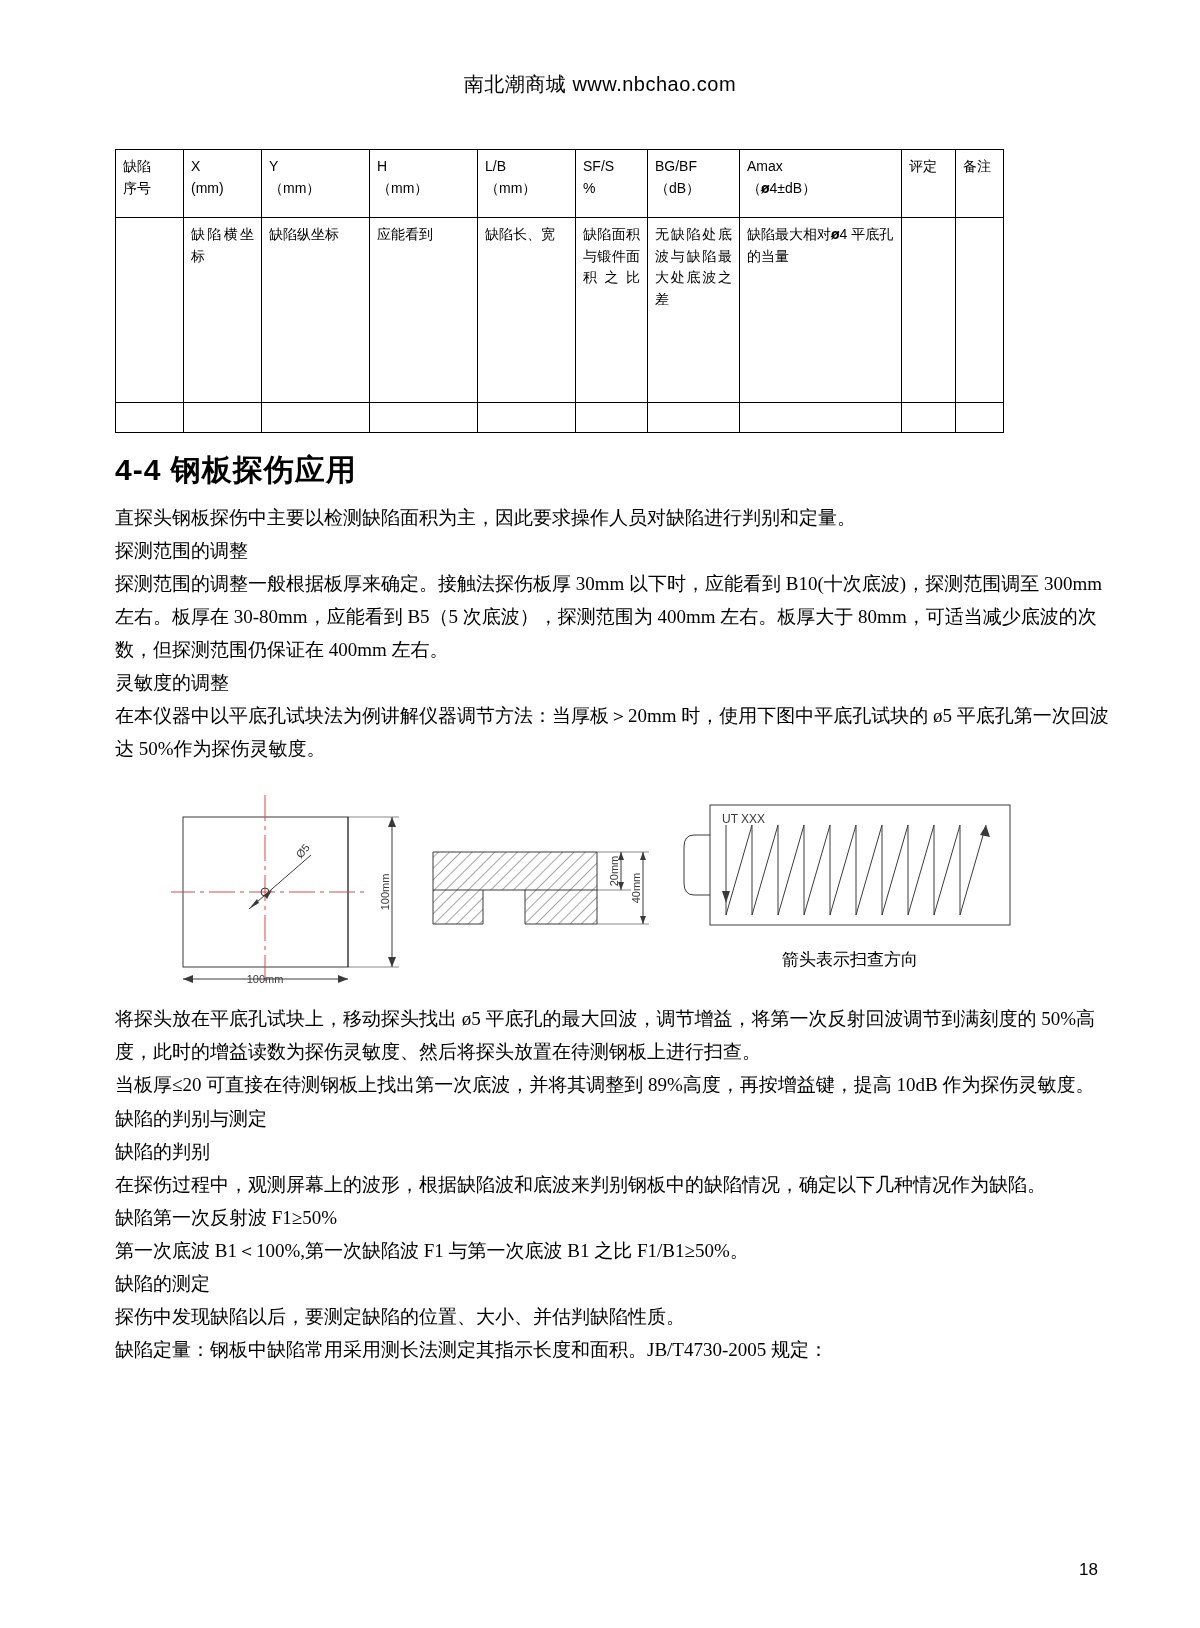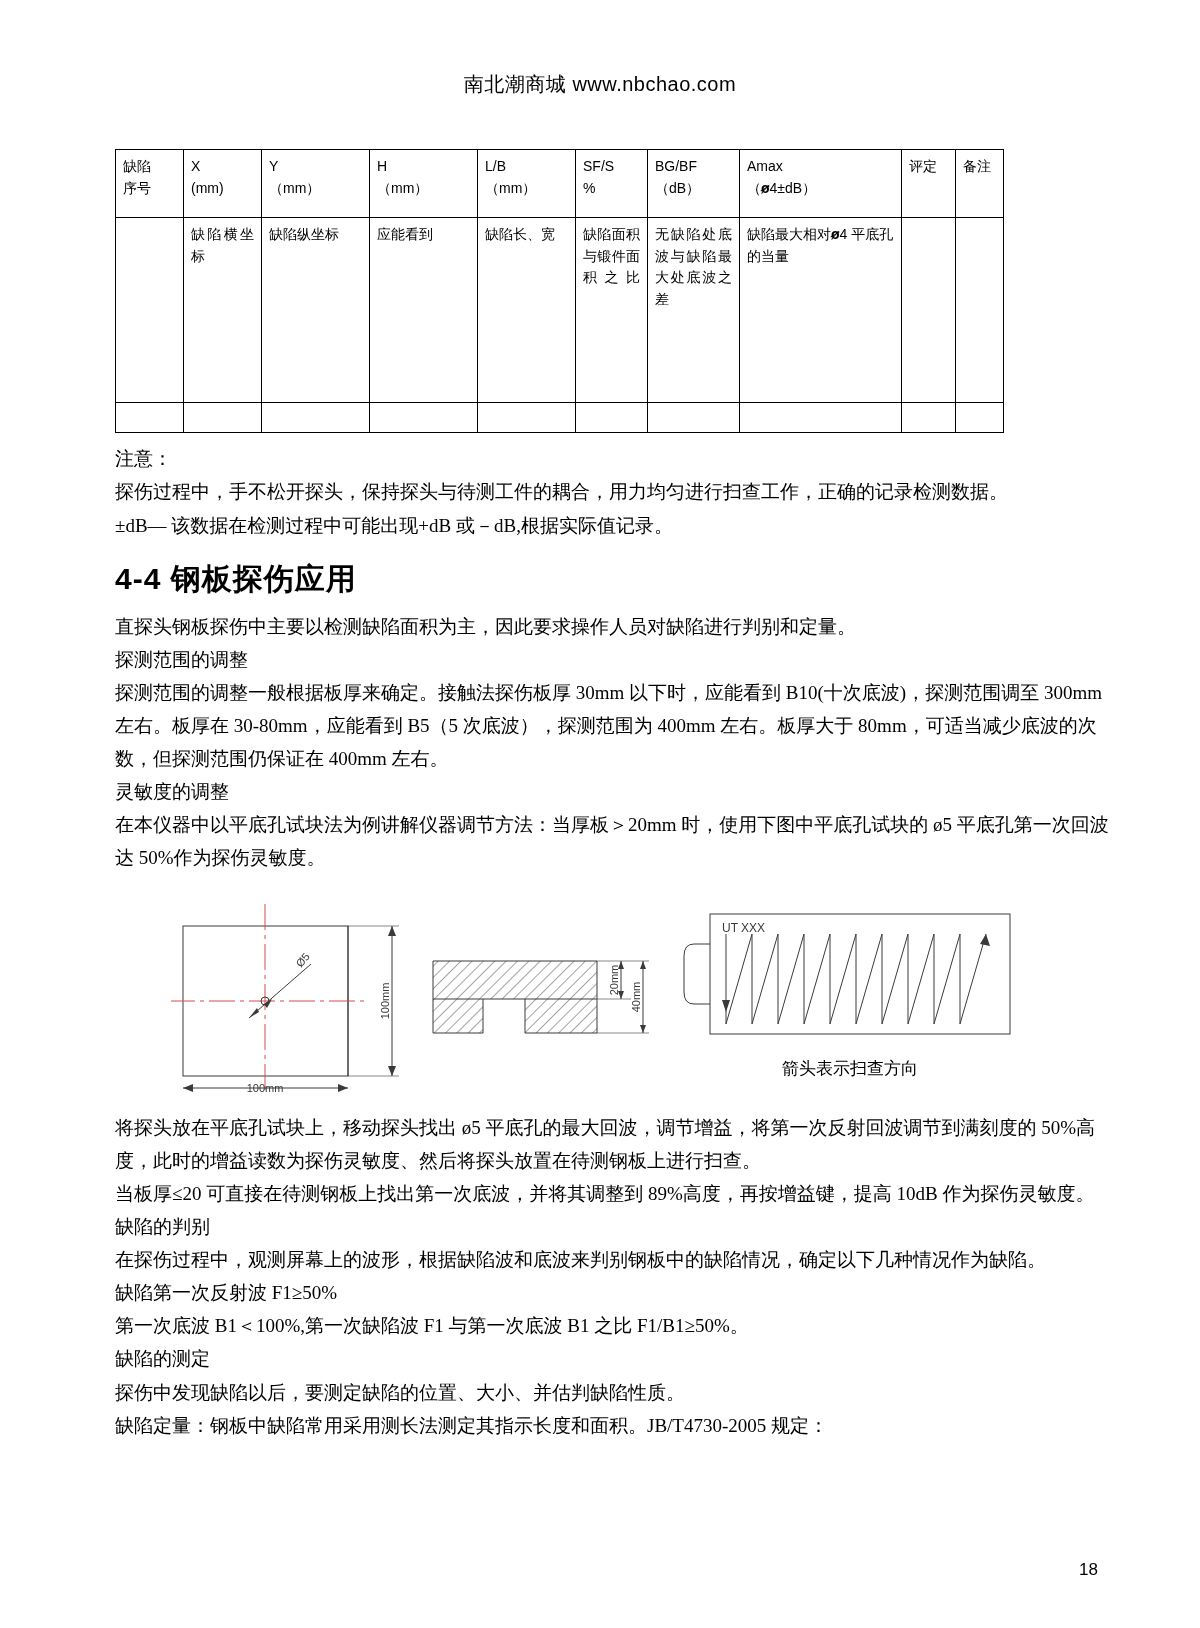--- a/index.html
+++ b/index.html
@@ -174,25 +174,20 @@
           <td class="col-e blank-cell"></td>
           <td class="col-f blank-cell"></td>
           <td class="col-g blank-cell"></td>
           <td class="col-h blank-cell"></td>
           <td class="col-i blank-cell"></td>
           <td class="col-j blank-cell"></td>
         </tr>
       </tbody>
     </table>
 
-    <div class="notes">
-      <p>注意：</p>
-      <p>探伤过程中，手不松开探头，保持探头与待测工件的耦合，用力均匀进行扫查工作，正确的记录检测数据。</p>
-      <p>±dB— 该数据在检测过程中可能出现+dB 或－dB,根据实际值记录。</p>
-    </div>
 
     <h2 class="section-title">4-4  钢板探伤应用</h2>
 
     <div class="para-block">
       <p>直探头钢板探伤中主要以检测缺陷面积为主，因此要求操作人员对缺陷进行判别和定量。</p>
       <p>探测范围的调整</p>
       <p>探测范围的调整一般根据板厚来确定。接触法探伤板厚 30mm 以下时，应能看到 B10(十次底波)，探测范围调至 300mm 左右。板厚在 30-80mm，应能看到 B5（5 次底波），探测范围为 400mm 左右。板厚大于 80mm，可适当减少底波的次数，但探测范围仍保证在 400mm 左右。</p>
       <p>灵敏度的调整</p>
       <p>在本仪器中以平底孔试块法为例讲解仪器调节方法：当厚板＞20mm 时，使用下图中平底孔试块的 ø5 平底孔第一次回波达 50%作为探伤灵敏度。</p>
     </div>
@@ -276,20 +271,21 @@
           <text x="42" y="28" font-family="'Liberation Sans',sans-serif" font-size="12" fill="#3a3a3a">UT  XXX</text>
         </svg>
         <div class="fig-caption" style="width:340px; margin-top:-6px;">箭头表示扫查方向</div>
       </div>
 
     </div>
 
     <div class="tail">
       <p>将探头放在平底孔试块上，移动探头找出 ø5 平底孔的最大回波，调节增益，将第一次反射回波调节到满刻度的 50%高度，此时的增益读数为探伤灵敏度、然后将探头放置在待测钢板上进行扫查。</p>
       <p>当板厚≤20 可直接在待测钢板上找出第一次底波，并将其调整到 89%高度，再按增益键，提高 10dB 作为探伤灵敏度。</p>
+      <p>缺陷的判别与测定</p>
       <p>缺陷的判别</p>
       <p>在探伤过程中，观测屏幕上的波形，根据缺陷波和底波来判别钢板中的缺陷情况，确定以下几种情况作为缺陷。</p>
       <p>缺陷第一次反射波 F1≥50%</p>
       <p>第一次底波 B1＜100%,第一次缺陷波 F1 与第一次底波 B1 之比 F1/B1≥50%。</p>
       <p>缺陷的测定</p>
       <p>探伤中发现缺陷以后，要测定缺陷的位置、大小、并估判缺陷性质。</p>
       <p>缺陷定量：钢板中缺陷常用采用测长法测定其指示长度和面积。JB/T4730-2005 规定：</p>
     </div>
 
   </div>

